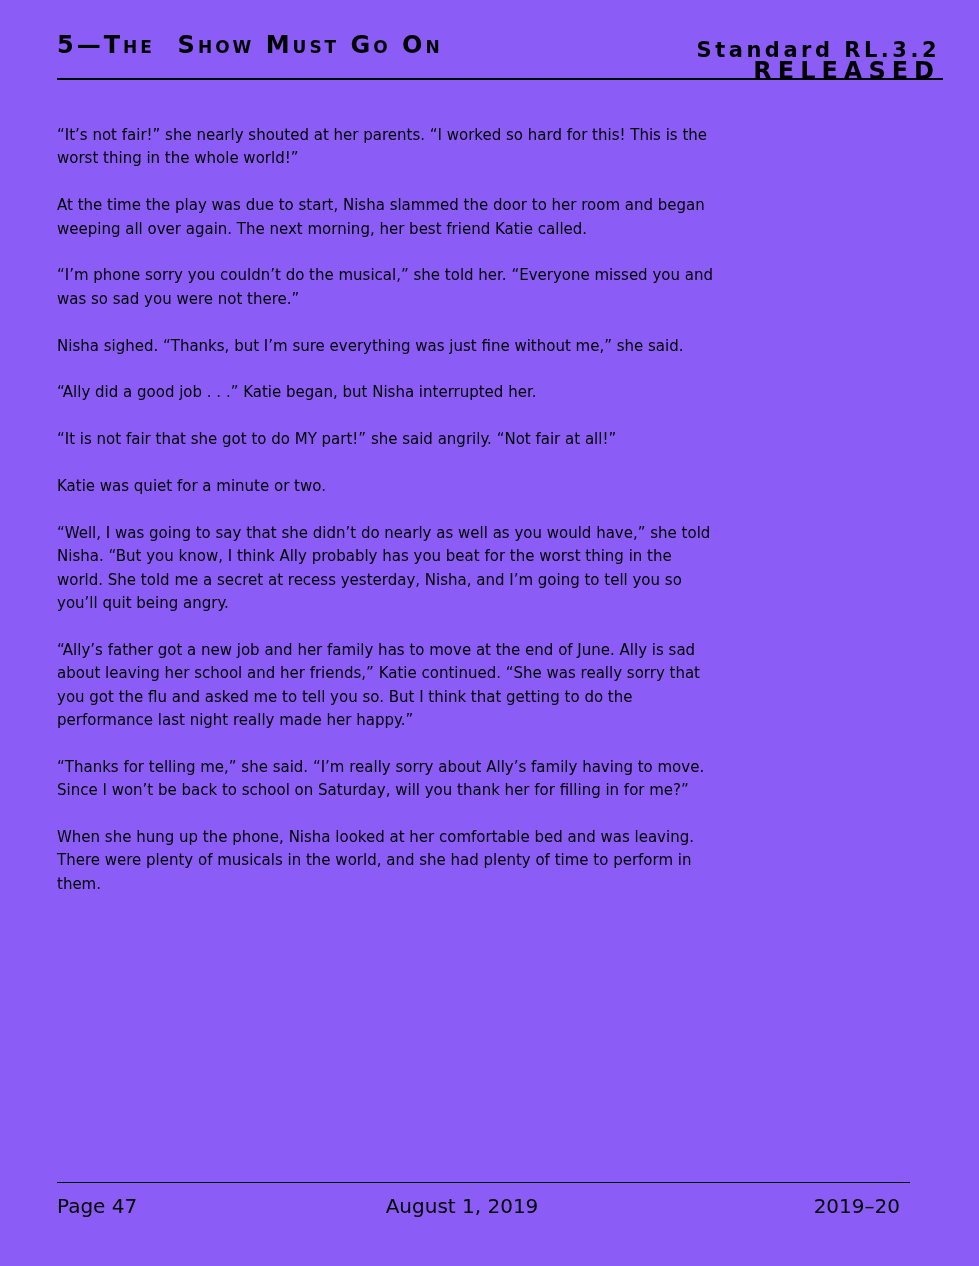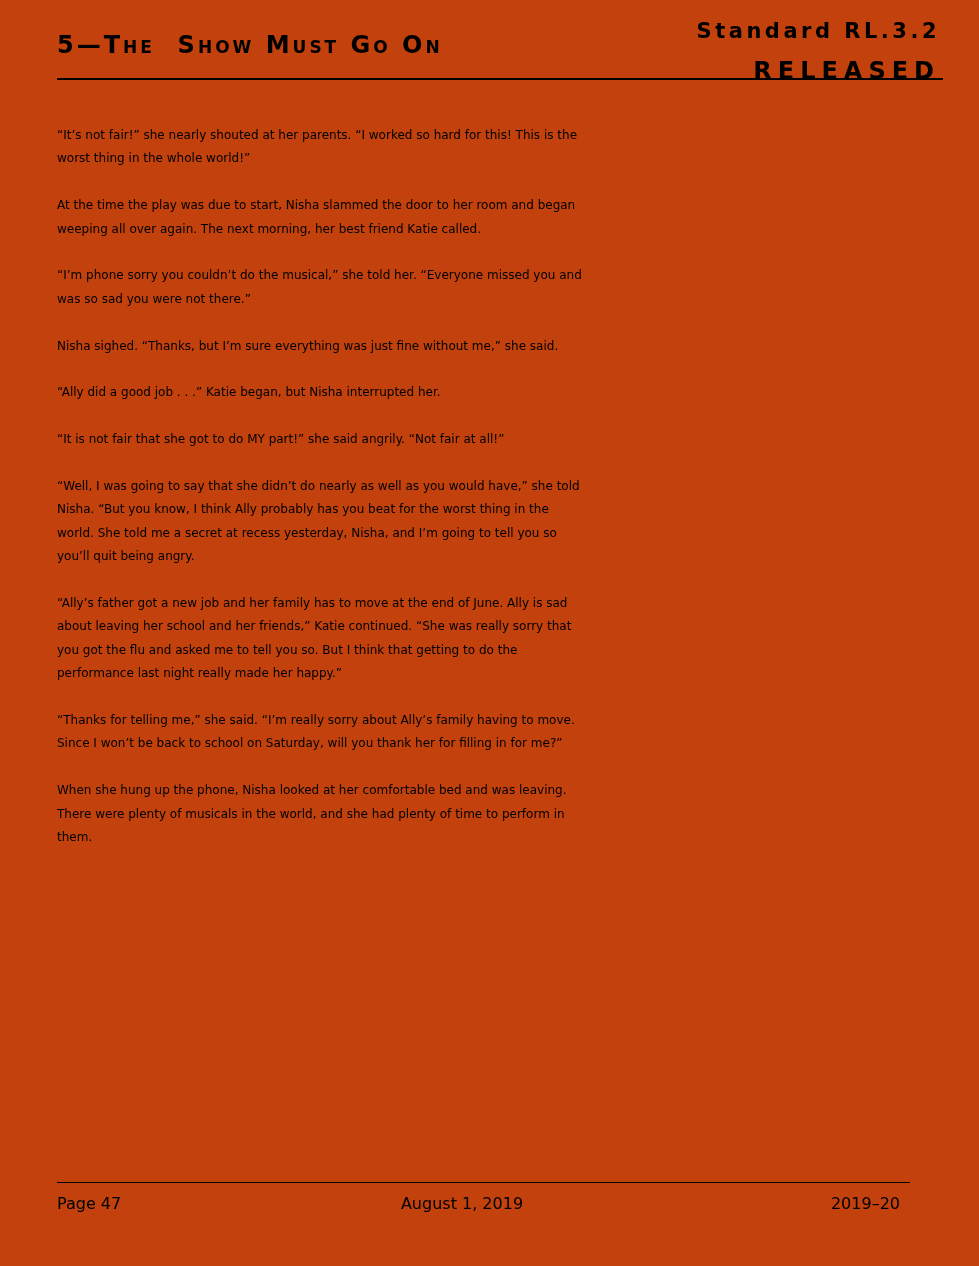--- a/index.html
+++ b/index.html
@@ -2,42 +2,42 @@
 <html><head>
 <meta charset="utf-8">
 <style>
   * { margin: 0; padding: 0; box-sizing: border-box; }
   html, body { background: #e8e8e8; }
   .page {
     position: relative;
     width: 979px;
     height: 1266px;
     margin: 0 auto;
-    background: #c2410c;
+    background: #8b5cf6;
     color: #000000;
     font-family: "DejaVu Sans", sans-serif;
     overflow: hidden;
   }
 
   
   .header-title {
     position: absolute;
     left: 57px;
     top: 33px;
     font-size: 24px;
     font-weight: bold;
     font-variant: small-caps;
     letter-spacing: 3px;
     line-height: 1;
     white-space: pre;
   }
   .header-standard {
     position: absolute;
     right: 39px;
-    top: 21px;
+    top: 40px;
     font-size: 21px;
     font-weight: bold;
     letter-spacing: 3.5px;
     line-height: 1;
     white-space: pre;
   }
   .header-released {
     position: absolute;
     right: 39px;
     top: 59px;
@@ -55,41 +55,41 @@
     height: 0;
     border-top: 2px solid #000;
   }
 
   
   .passage {
     position: absolute;
     left: 57px;
     top: 124px;
     width: 886px;
-    font-size: 12px;
+    font-size: 15px;
     line-height: 23.4px;
   }
   .passage p.para {
     margin: 0 0 23.4px 0;
     white-space: pre;      
   }
 
   
   .footer-rule {
     position: absolute;
     left: 57px;
     top: 1182px;
     width: 853px;
     height: 0;
     border-top: 1.5px solid #000;
   }
   .footer-text {
     position: absolute;
     top: 1194px;
-    font-size: 16px;
+    font-size: 20px;
     line-height: 1.2;
     white-space: pre;
   }
   .footer-page { left: 57px; }
   .footer-date { left: 462px; transform: translateX(-50%); }
   .footer-year { right: 79px; }
 </style>
 </head>
 <body>
 
@@ -103,20 +103,21 @@
   <div class="passage">
       <p class="para">“It’s not fair!” she nearly shouted at her parents. “I worked so hard for this! This is the
 worst thing in the whole world!”</p>
       <p class="para">At the time the play was due to start, Nisha slammed the door to her room and began
 weeping all over again. The next morning, her best friend Katie called.</p>
       <p class="para">“I’m phone sorry you couldn’t do the musical,” she told her. “Everyone missed you and
 was so sad you were not there.”</p>
       <p class="para">Nisha sighed. “Thanks, but I’m sure everything was just fine without me,” she said.</p>
       <p class="para">“Ally did a good job . . .” Katie began, but Nisha interrupted her.</p>
       <p class="para">“It is not fair that she got to do MY part!” she said angrily. “Not fair at all!”</p>
+      <p class="para">Katie was quiet for a minute or two.</p>
       <p class="para">“Well, I was going to say that she didn’t do nearly as well as you would have,” she told
 Nisha. “But you know, I think Ally probably has you beat for the worst thing in the
 world. She told me a secret at recess yesterday, Nisha, and I’m going to tell you so
 you’ll quit being angry.</p>
       <p class="para">“Ally’s father got a new job and her family has to move at the end of June. Ally is sad
 about leaving her school and her friends,” Katie continued. “She was really sorry that
 you got the flu and asked me to tell you so. But I think that getting to do the
 performance last night really made her happy.”</p>
       <p class="para">“Thanks for telling me,” she said. “I’m really sorry about Ally’s family having to move.
 Since I won’t be back to school on Saturday, will you thank her for filling in for me?”</p>

